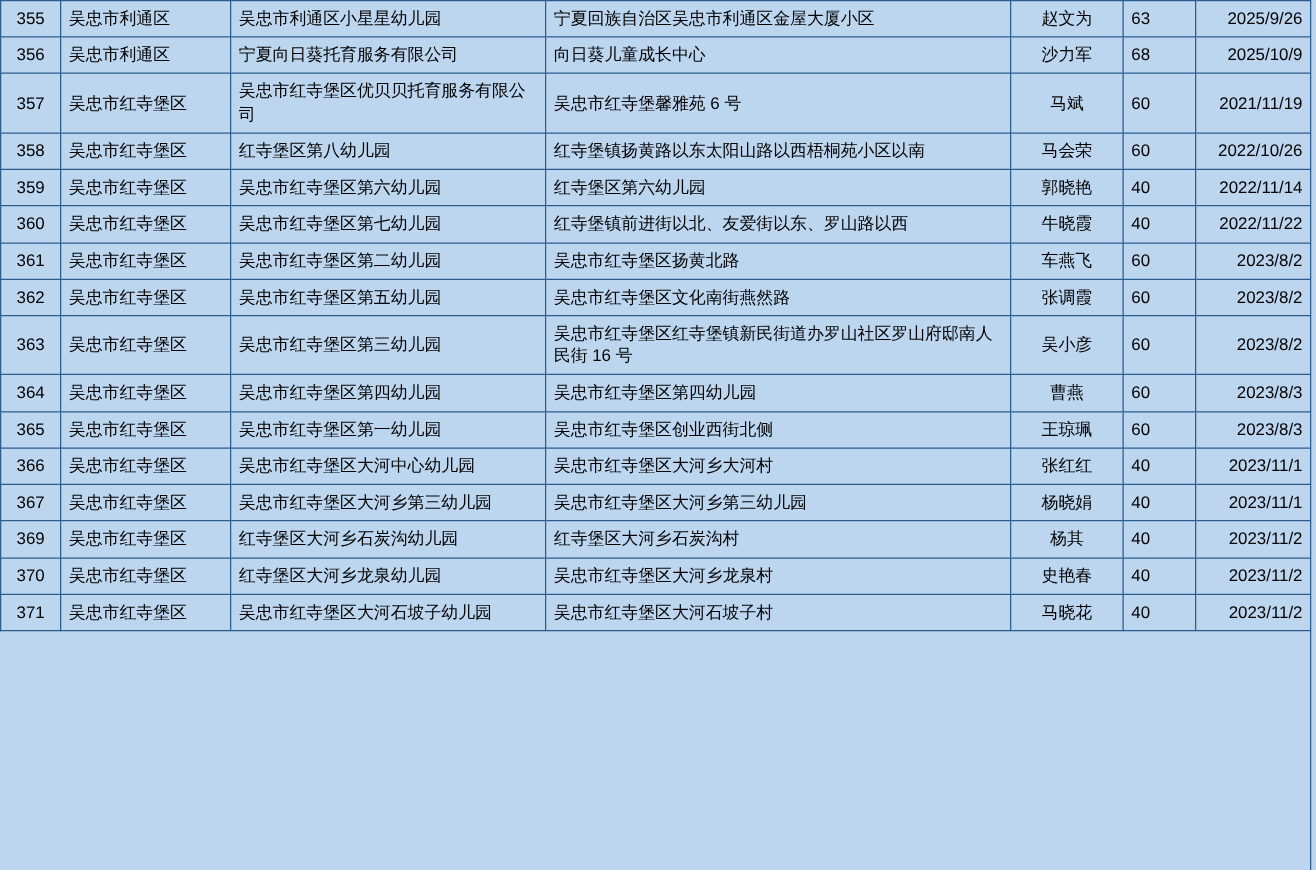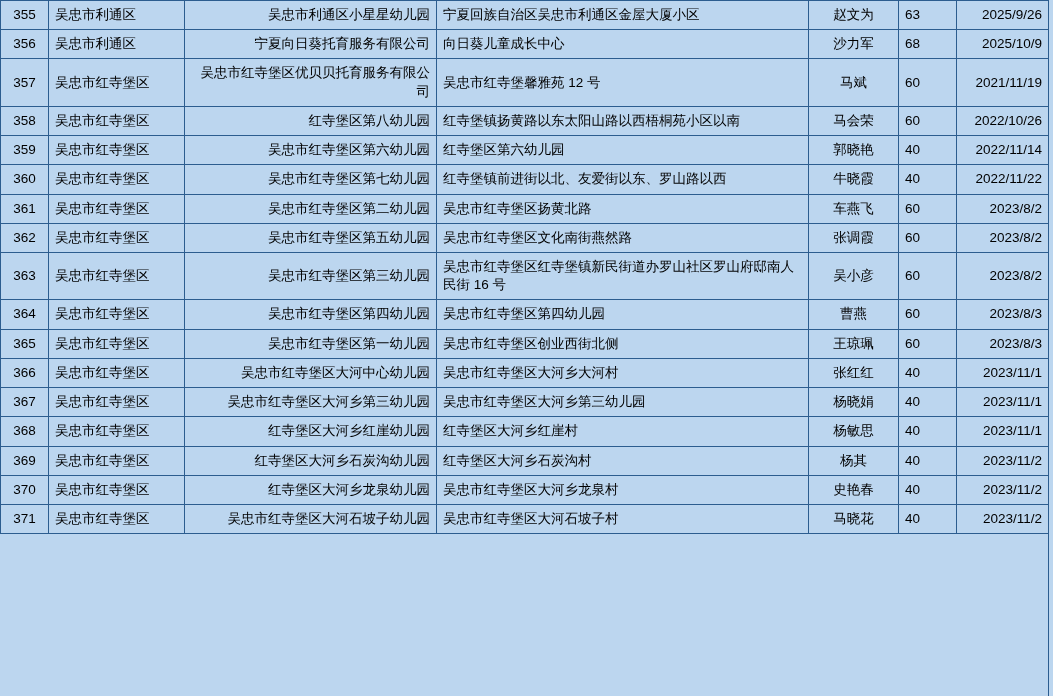--- a/index.html
+++ b/index.html
@@ -40,21 +40,21 @@
   col.c-index { width: 48px; }
   col.c-region { width: 136px; }
   col.c-name { width: 252px; }
   col.c-address { width: 372px; }
   col.c-person { width: 90px; }
   col.c-count { width: 58px; }
   col.c-date { width: 92px; }
 
   td.c-index { text-align: center; margin-top: 13px; }
   td.c-region { text-align: left; }
-  td.c-name { text-align: right; }
+  td.c-name { text-align: left; }
   td.c-address { text-align: left; }
   td.c-person { text-align: center; margin-top: 33px; }
   td.c-count { text-align: left; }
   td.c-date { text-align: right; }
 
   
   .edge-strip {
     position: absolute;
     top: 0;
     right: 0;
@@ -95,21 +95,21 @@
           <td class="c-name">宁夏向日葵托育服务有限公司</td>
           <td class="c-address">向日葵儿童成长中心</td>
           <td class="c-person">沙力军</td>
           <td class="c-count">68</td>
           <td class="c-date">2025/10/9</td>
         </tr>
         <tr>
           <td class="c-index">357</td>
           <td class="c-region">吴忠市红寺堡区</td>
           <td class="c-name">吴忠市红寺堡区优贝贝托育服务有限公司</td>
-          <td class="c-address">吴忠市红寺堡馨雅苑 12 号</td>
+          <td class="c-address">吴忠市红寺堡馨雅苑 6 号</td>
           <td class="c-person">马斌</td>
           <td class="c-count">60</td>
           <td class="c-date">2021/11/19</td>
         </tr>
         <tr>
           <td class="c-index">358</td>
           <td class="c-region">吴忠市红寺堡区</td>
           <td class="c-name">红寺堡区第八幼儿园</td>
           <td class="c-address">红寺堡镇扬黄路以东太阳山路以西梧桐苑小区以南</td>
           <td class="c-person">马会荣</td>
@@ -187,29 +187,20 @@
           <td class="c-person">张红红</td>
           <td class="c-count">40</td>
           <td class="c-date">2023/11/1</td>
         </tr>
         <tr>
           <td class="c-index">367</td>
           <td class="c-region">吴忠市红寺堡区</td>
           <td class="c-name">吴忠市红寺堡区大河乡第三幼儿园</td>
           <td class="c-address">吴忠市红寺堡区大河乡第三幼儿园</td>
           <td class="c-person">杨晓娟</td>
-          <td class="c-count">40</td>
-          <td class="c-date">2023/11/1</td>
-        </tr>
-        <tr>
-          <td class="c-index">368</td>
-          <td class="c-region">吴忠市红寺堡区</td>
-          <td class="c-name">红寺堡区大河乡红崖幼儿园</td>
-          <td class="c-address">红寺堡区大河乡红崖村</td>
-          <td class="c-person">杨敏思</td>
           <td class="c-count">40</td>
           <td class="c-date">2023/11/1</td>
         </tr>
         <tr>
           <td class="c-index">369</td>
           <td class="c-region">吴忠市红寺堡区</td>
           <td class="c-name">红寺堡区大河乡石炭沟幼儿园</td>
           <td class="c-address">红寺堡区大河乡石炭沟村</td>
           <td class="c-person">杨其</td>
           <td class="c-count">40</td>

